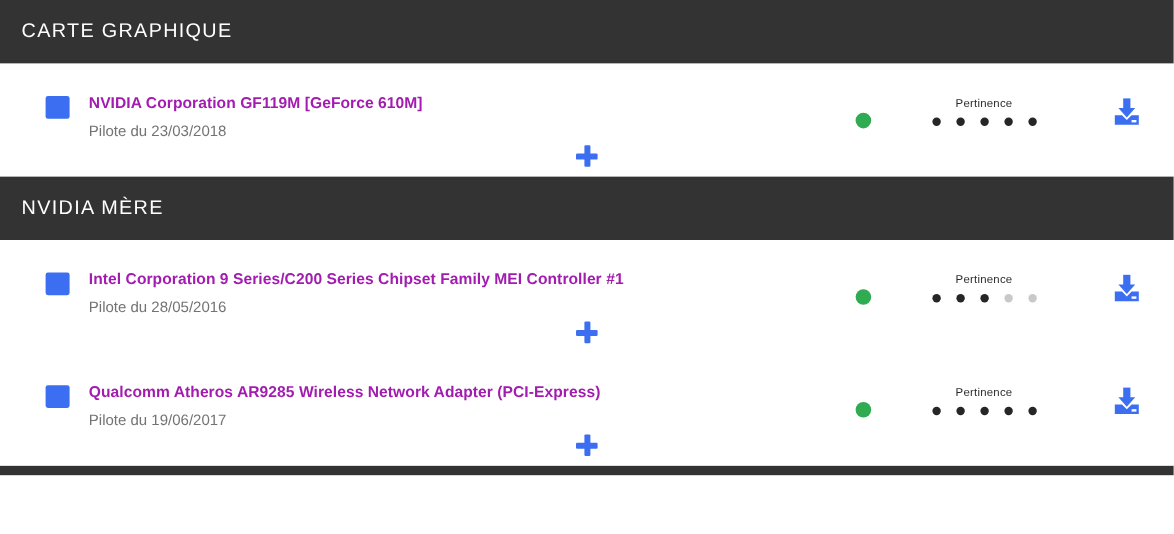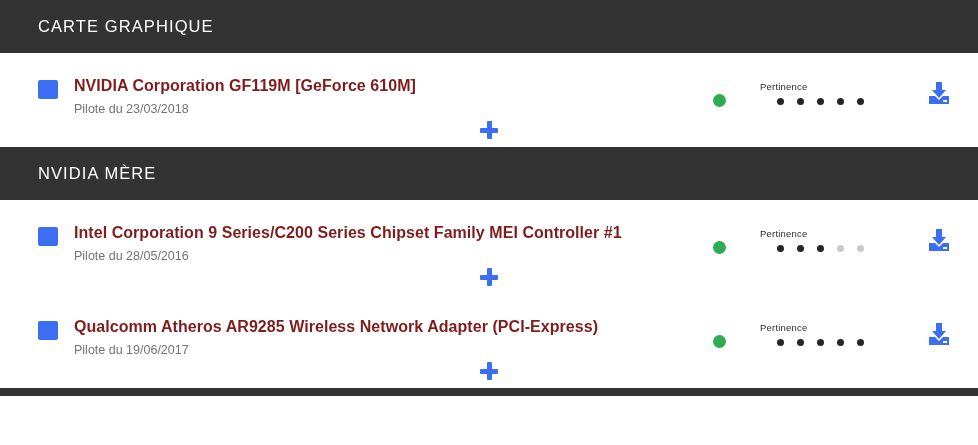--- a/index.html
+++ b/index.html
@@ -20,21 +20,21 @@
     position: relative;
     background: #ffffff;
   }
 
   
   .section-header {
     background: #333333;
     height: 53px;
     display: flex;
     align-items: center;
-    padding-left: 38px;
+    padding-left: 18px;
     box-sizing: border-box;
   }
   .section-title {
     color: #ffffff;
     font-size: 16.5px;
     letter-spacing: 1.1px;
     font-weight: 400;
     white-space: nowrap;
   }
 
@@ -60,23 +60,23 @@
     border-radius: 2px;
     flex: 0 0 auto;
     margin-top: 3px;
   }
   .driver-text {
     margin-left: 16px;
     flex: 1 1 auto;
     min-width: 0;
   }
   .driver-name {
-    font-size: 16px;
+    font-size: 13px;
     font-weight: 700;
-    color: #7f1d1d;
+    color: #a21caf;
     letter-spacing: 0.05px;
     line-height: 18px;
     white-space: nowrap;
   }
   .driver-sub {
     font-size: 12.5px;
     color: #737373;
     margin-top: 7px;
     line-height: 15px;
     white-space: nowrap;
@@ -94,20 +94,21 @@
   .status-dot {
     width: 13px;
     height: 13px;
     border-radius: 50%;
     background: #2fab52;
     margin-right: 34px;
     margin-top: 14px;
   }
   .pertinence {
     width: 120px;
+    text-align: center;
     margin-right: 42px;
   }
   .pertinence-label {
     font-size: 9.5px;
     color: #2b2b2b;
     letter-spacing: 0.2px;
     margin-bottom: 6px;
     white-space: nowrap;
   }
   .dots {

